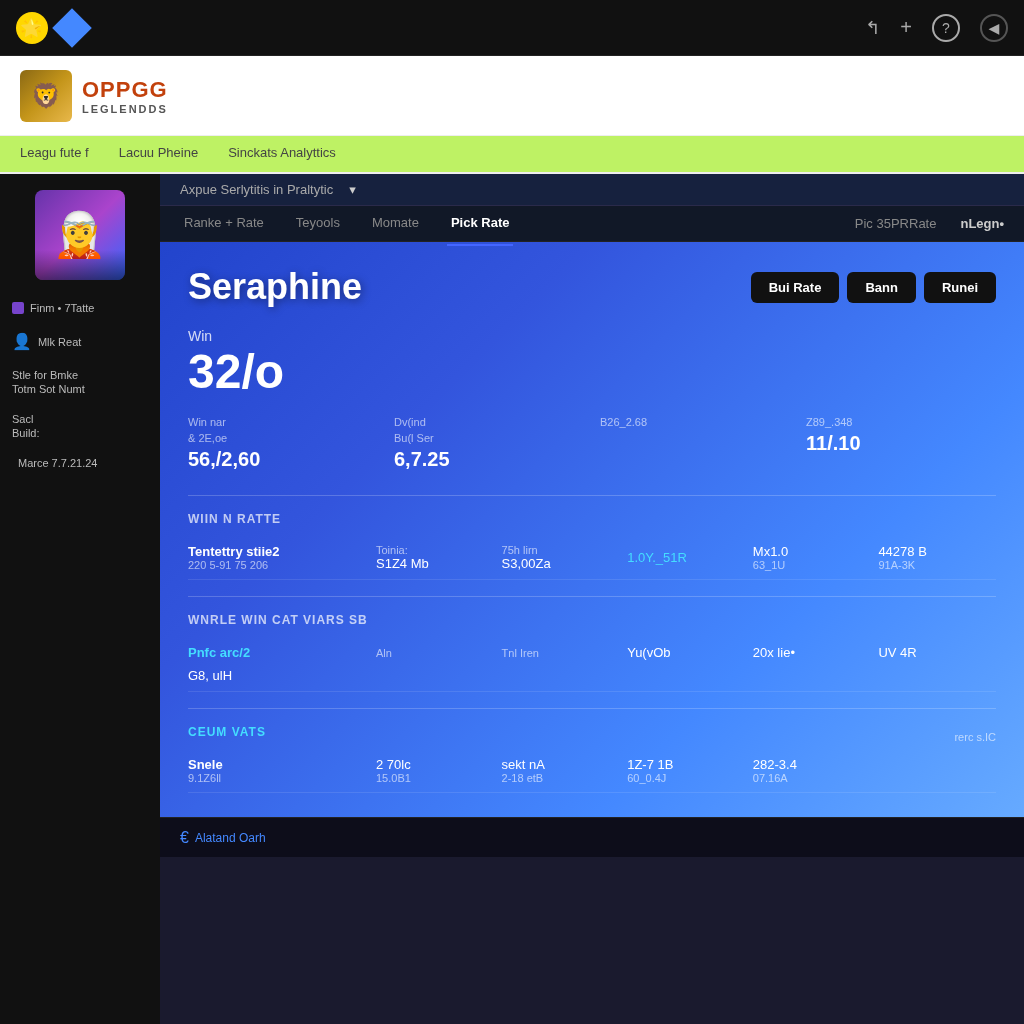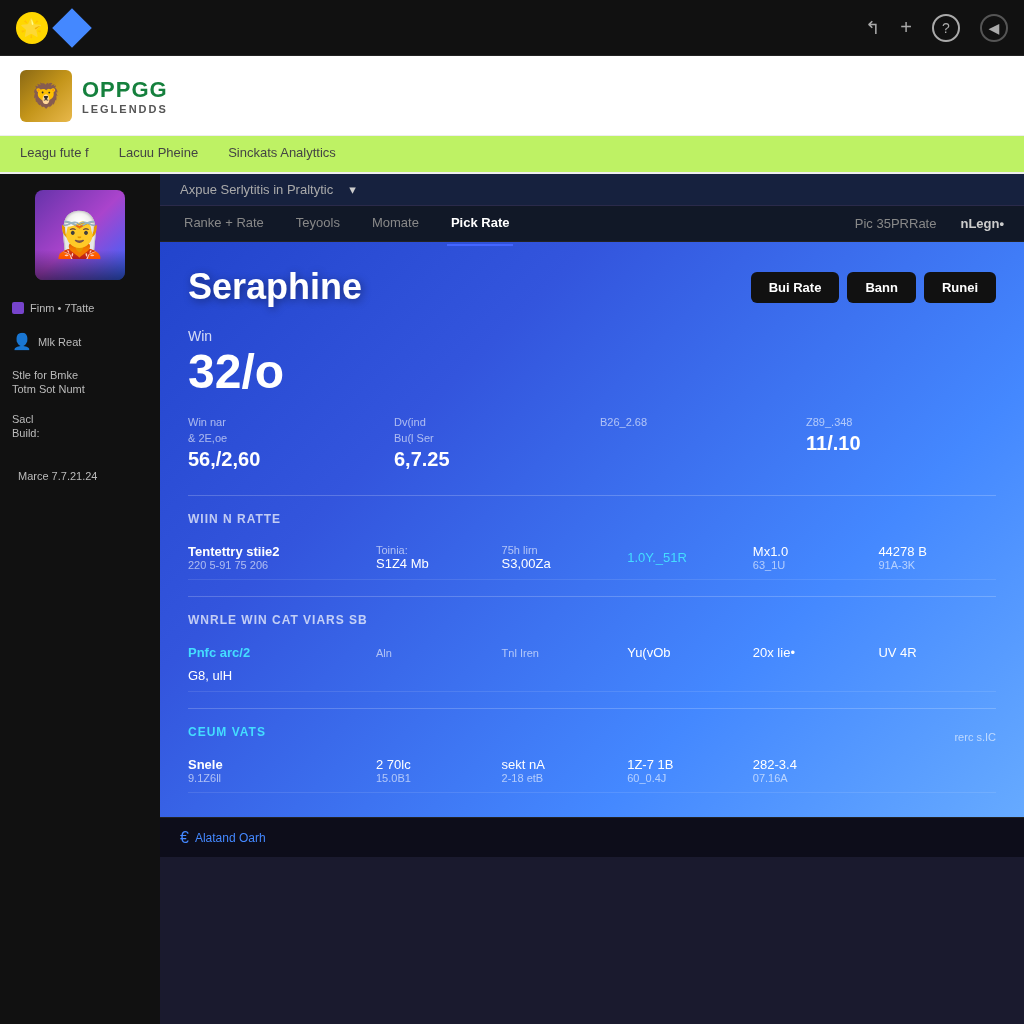--- a/index.html
+++ b/index.html
@@ -83,21 +83,21 @@
       justify-content: center;
       font-size: 24px;
     }
     .logo-text {
       display: flex;
       flex-direction: column;
     }
     .logo-title {
       font-size: 22px;
       font-weight: 900;
-      color: #15803d;
+      color: #c2410c;
       letter-spacing: 1px;
     }
     .logo-subtitle {
       font-size: 11px;
       color: #555;
       letter-spacing: 2px;
       font-weight: 600;
     }
     .header-right {
       margin-left: auto;
@@ -428,21 +428,21 @@
     <div style="padding: 4px 0;">
       <div class="sidebar-text">Stle for Bmke</div>
       <div class="sidebar-text" style="margin-top:2px;">Totm Sot Numt</div>
     </div>
 
     <div style="padding: 4px 0;">
       <div class="sidebar-text">Sacl</div>
       <div class="sidebar-text" style="margin-top:2px;">Build:</div>
     </div>
 
-    <div style="padding: 4px 6px; margin-top: 13px;">
+    <div style="padding: 4px 6px;">
       <div class="sidebar-text">Marce 7.7.21.24</div>
     </div>
   </div>
 
   <div class="main-content">
 
     <div class="champion-header-bar">
       <span class="champ-bar-text">Axpue Serlytitis in Praltytic</span>
       <span class="champ-bar-dropdown">
         <span>▾</span>

